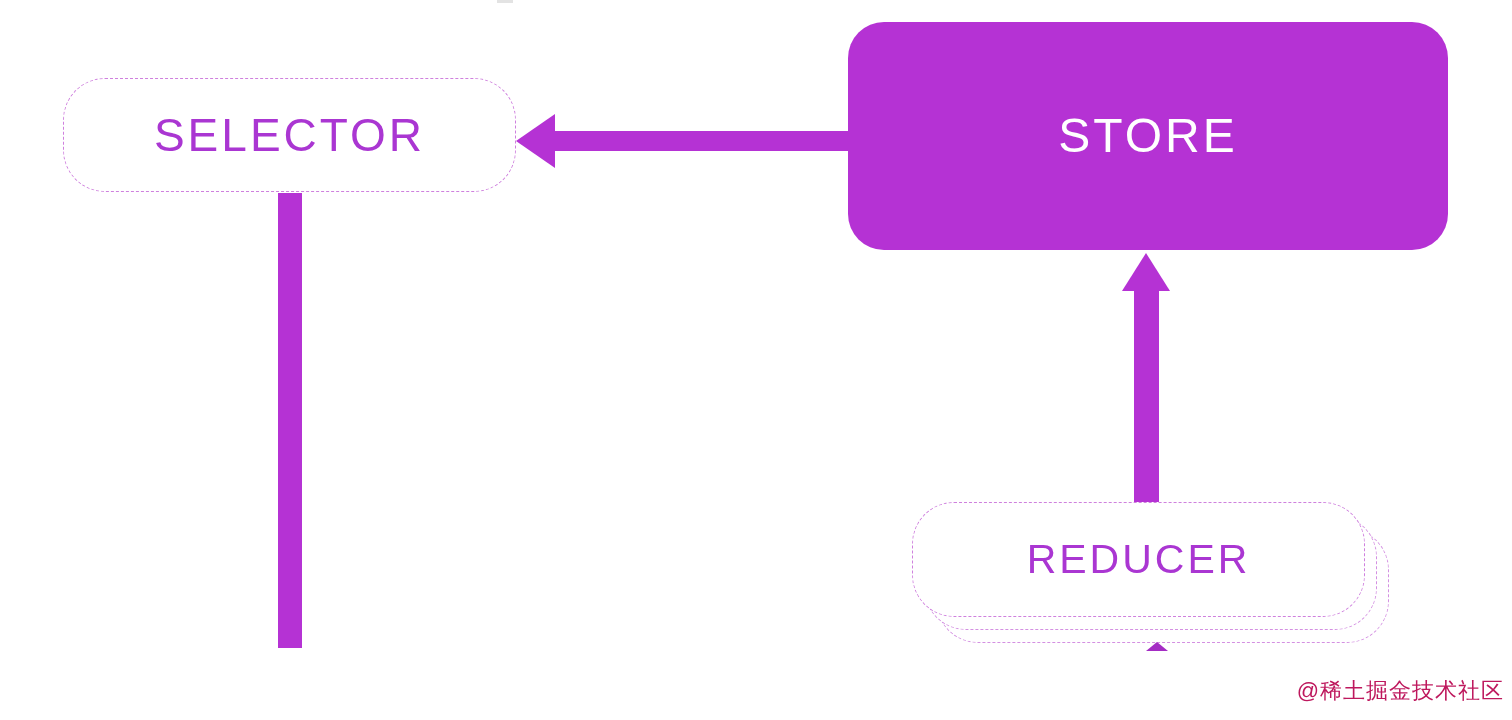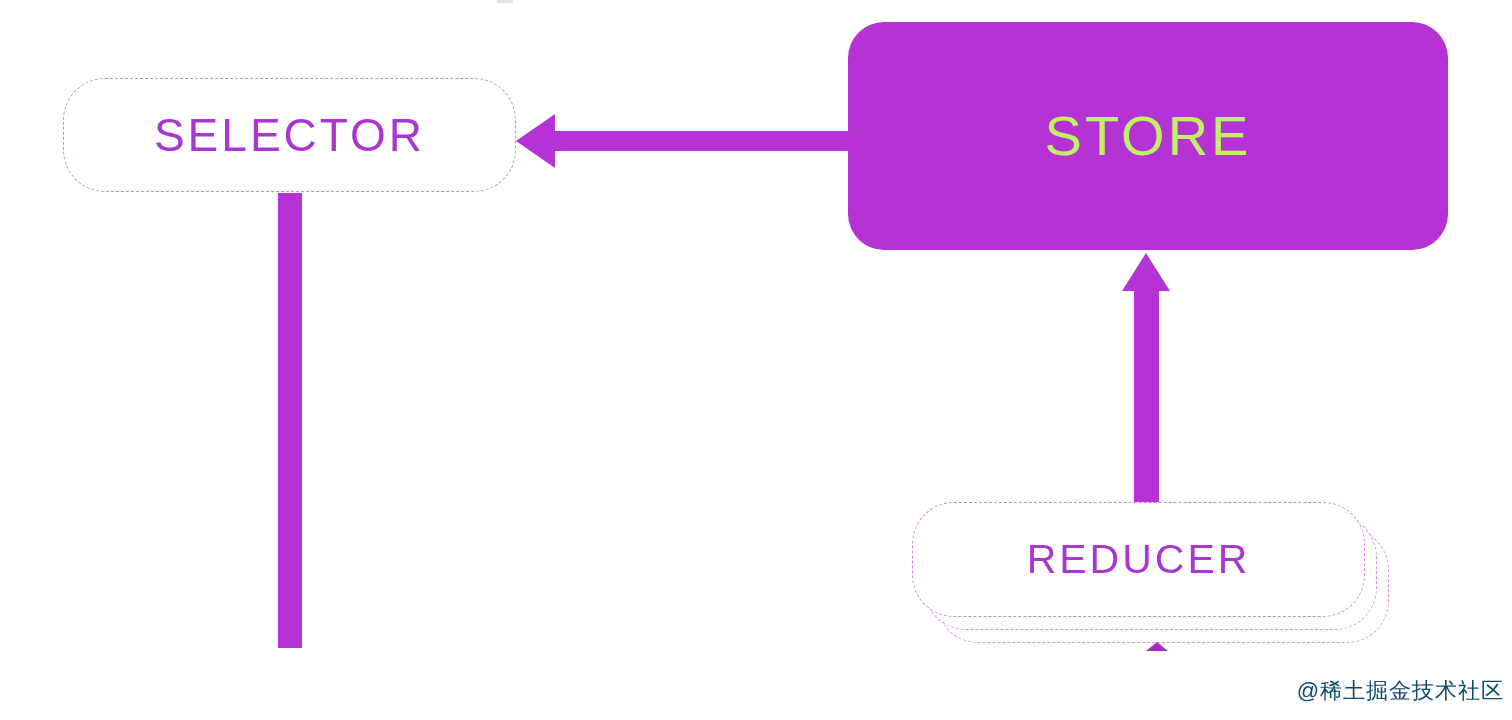--- a/index.html
+++ b/index.html
@@ -20,21 +20,21 @@
   }
   .selector-node{
     left:63px;top:78px;width:453px;height:114px;
     background:#ffffff;border:1px dashed #cf80de;
   }
   .selector-node .node-label{color:#aa36d2;font-size:46px;}
   .store-node{
     left:848px;top:22px;width:600px;height:228px;
     background:#b532d4;border-radius:36px;
   }
-  .store-node .node-label{color:#bef264;font-size:56px;}
+  .store-node .node-label{color:#ffffff;font-size:48px;}
 
   
   .reducer-ghost{
     position:absolute;width:453px;height:115px;border-radius:42px;
     background:#ffffff;border:1px dashed #d490e2;box-sizing:border-box;
   }
   .reducer-ghost.back{left:936px;top:528px;}
   .reducer-ghost.mid{left:924px;top:515px;}
   .reducer-node{
     left:912px;top:502px;width:453px;height:115px;
@@ -63,21 +63,21 @@
     border-bottom:9px solid #a42cc4;
   }
   .top-sliver{
     position:absolute;left:497px;top:0;width:16px;height:3px;
     background:#e3e3e3;
   }
 
   
   .watermark{
     position:absolute;right:8px;bottom:14px;
-    font-size:22px;letter-spacing:1px;color:#0c4a6e;user-select:none;
+    font-size:22px;letter-spacing:1px;color:#be185d;user-select:none;
   }
 </style>
 </head>
 <body>
 
 <div class="stage">
 
   <div class="top-sliver"></div>
 
   <div class="shaft shaft-store-selector"></div>

